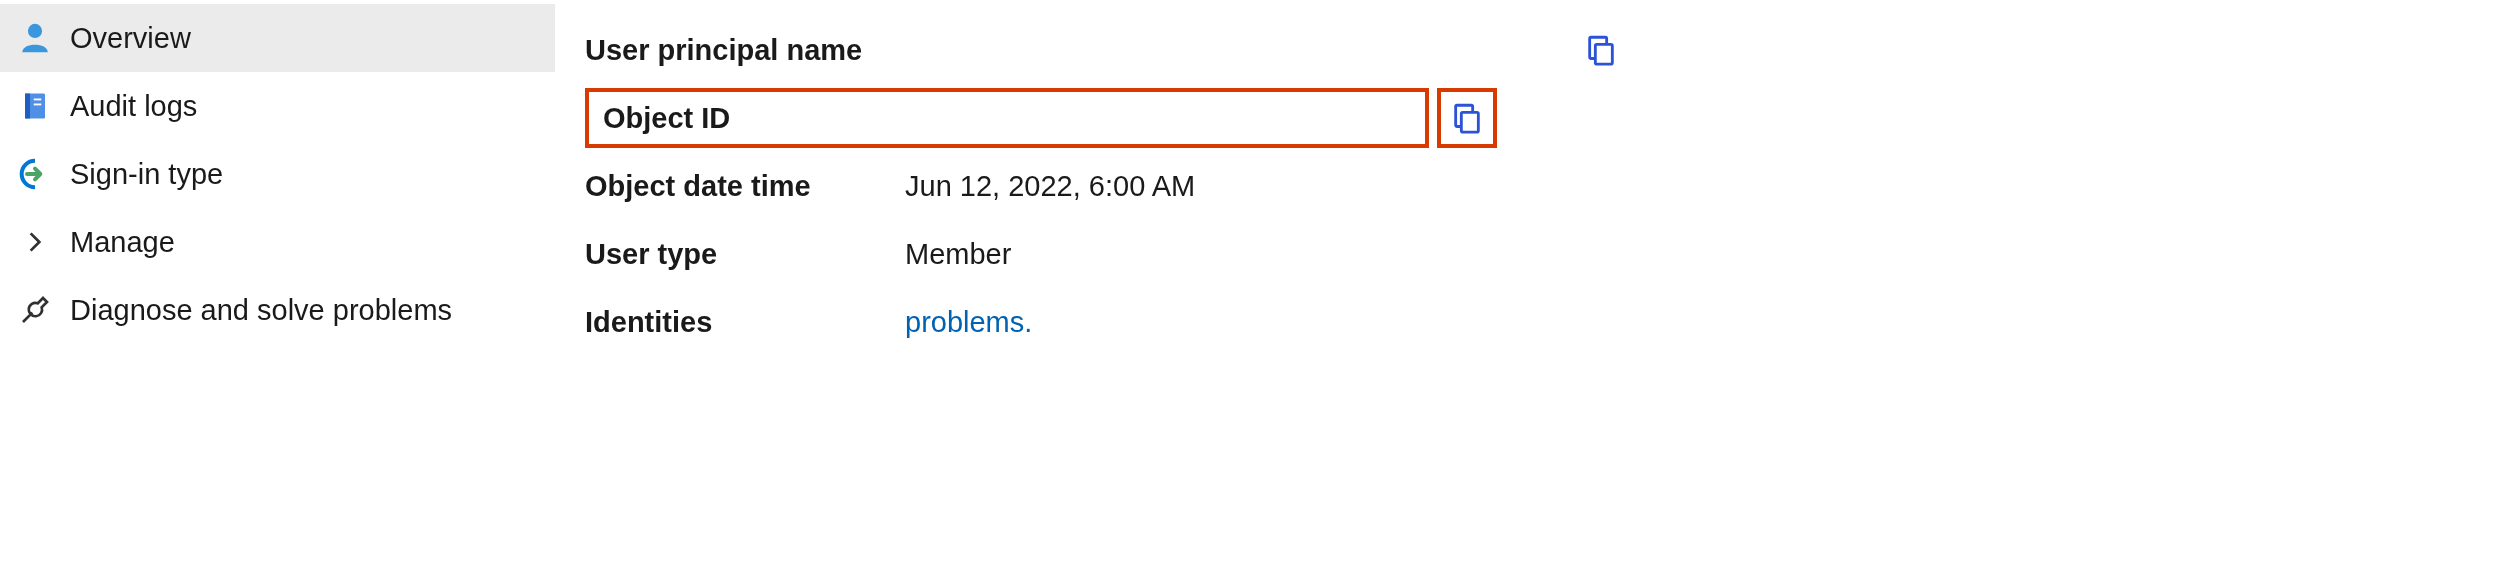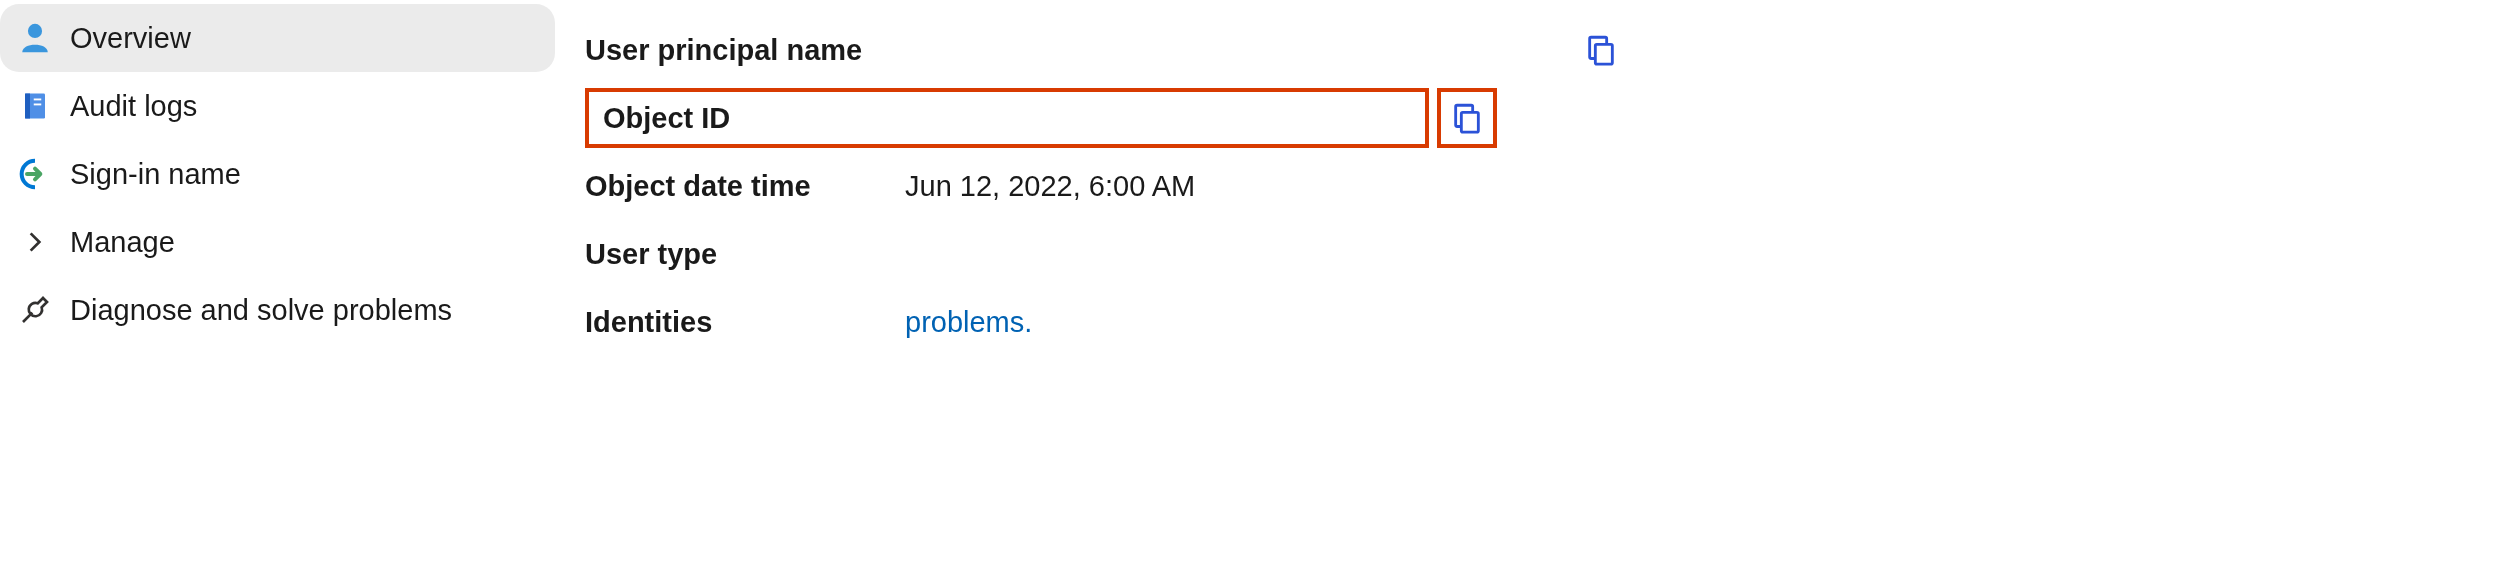--- a/index.html
+++ b/index.html
@@ -23,21 +23,20 @@
     .sidebar-item {
       display: flex;
       align-items: center;
       height: 68px;
       padding-left: 18px;
       cursor: pointer;
       gap: 18px;
     }
     .sidebar-item.active {
       background: #ebebeb;
-      border-radius: 19px;
     }
     .sidebar-icon {
       width: 34px;
       height: 34px;
       display: flex;
       align-items: center;
       justify-content: center;
       flex-shrink: 0;
     }
     .sidebar-label {
@@ -143,21 +142,21 @@
       <span class="sidebar-label">Audit logs</span>
     </div>
 
     <div class="sidebar-item">
       <span class="sidebar-icon">
         <svg viewBox="0 0 24 24" width="32" height="32">
             <path d="M12 2 A10 10 0 1 0 12 22" fill="none" stroke="#0078d4" stroke-width="3"></path>
             <path d="M6 12 L16 12 M12 8 L16 12 L12 16" fill="none" stroke="#4aa564" stroke-width="3" stroke-linecap="round" stroke-linejoin="round"></path>
           </svg>
       </span>
-      <span class="sidebar-label">Sign-in name</span>
+      <span class="sidebar-label">Sign-in type</span>
     </div>
 
     <div class="sidebar-item">
       <span class="sidebar-icon">
         <svg viewBox="0 0 24 24" width="26" height="26" fill="none" stroke="#323130" stroke-width="2.5">
             <path d="M8 4 L16 12 L8 20"></path>
           </svg>
       </span>
       <span class="sidebar-label">Manage</span>
     </div>
@@ -201,20 +200,21 @@
       </div>
     </div>
 
     <div class="prop-row">
       <div class="prop-label">Object date time</div>
       <div class="prop-value">Jun 12, 2022, 6:00 AM</div>
     </div>
 
     <div class="prop-row">
       <div class="prop-label">User type</div>
+      <div class="prop-value">Member</div>
     </div>
 
     <div class="prop-row">
       <div class="prop-label">Identities</div>
       <div class="prop-value link">problems.</div>
     </div>
 
   </div>
 </div>
 

